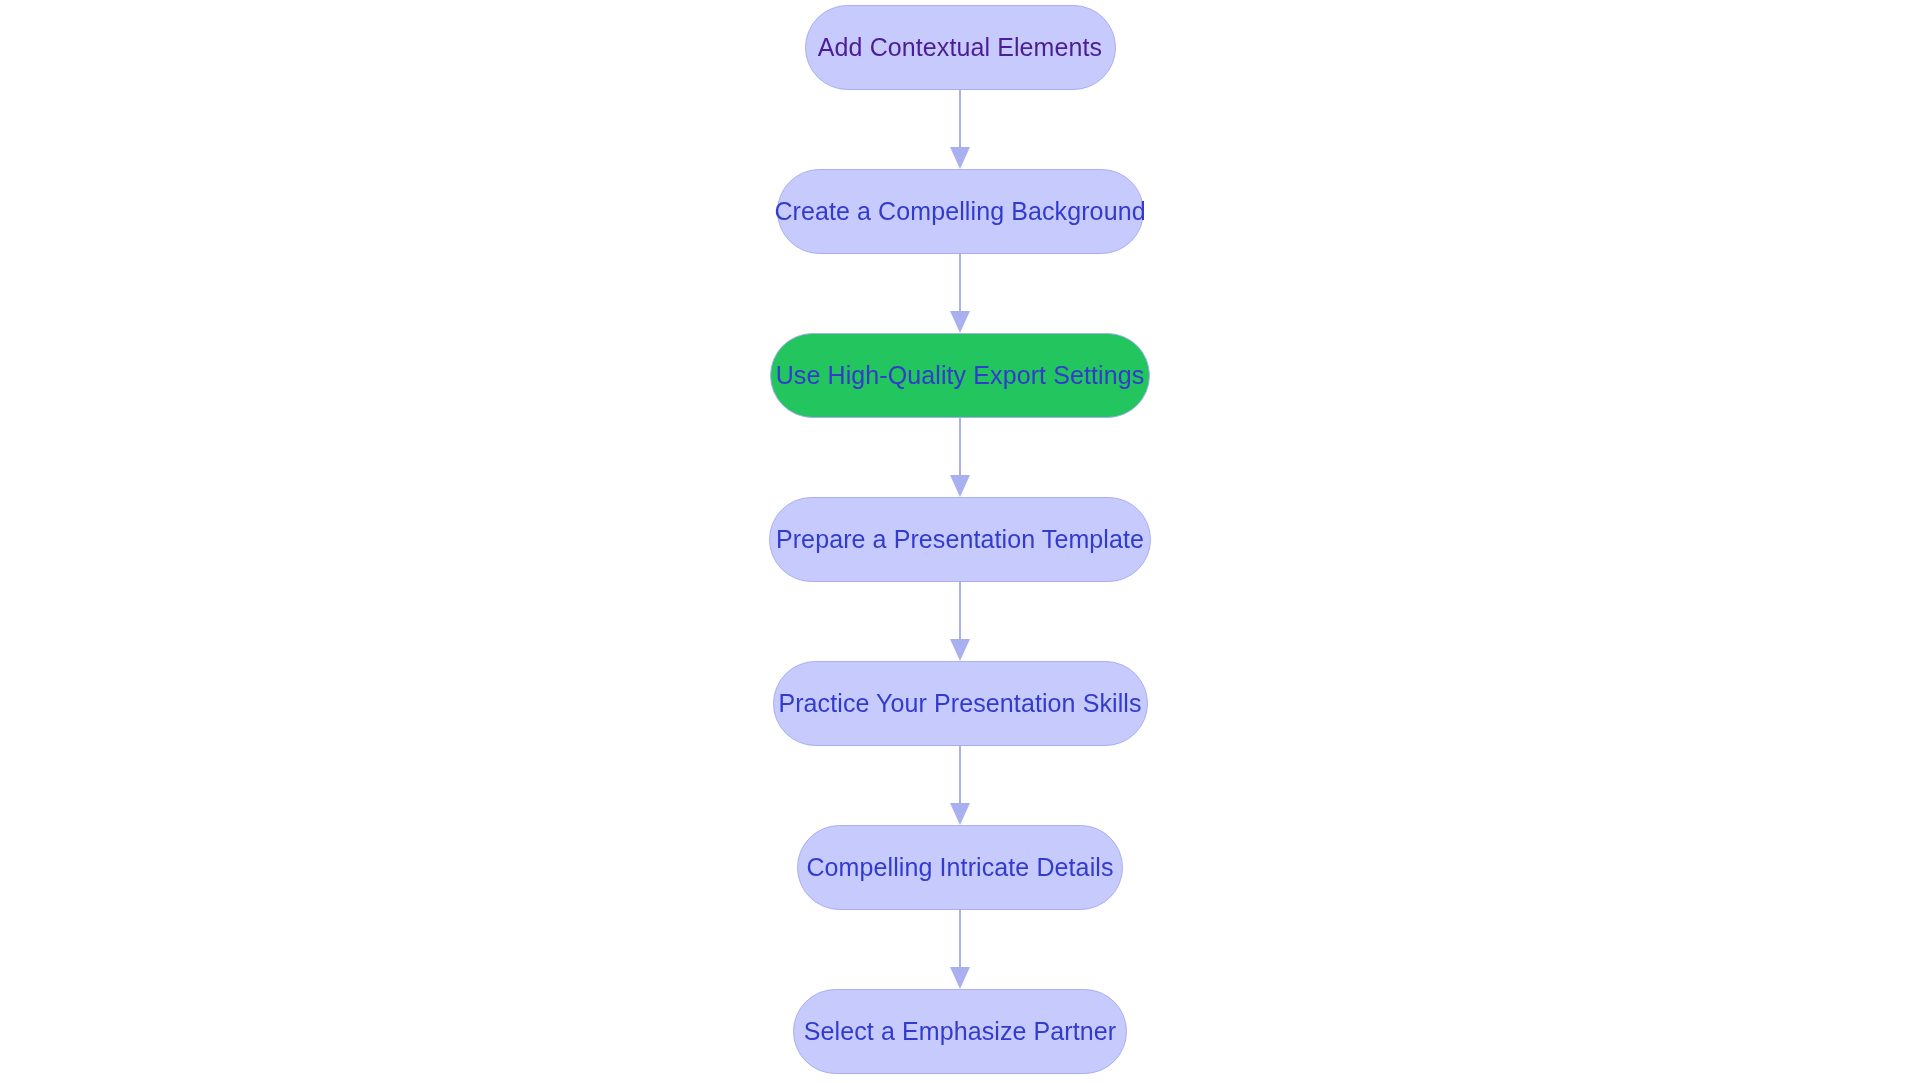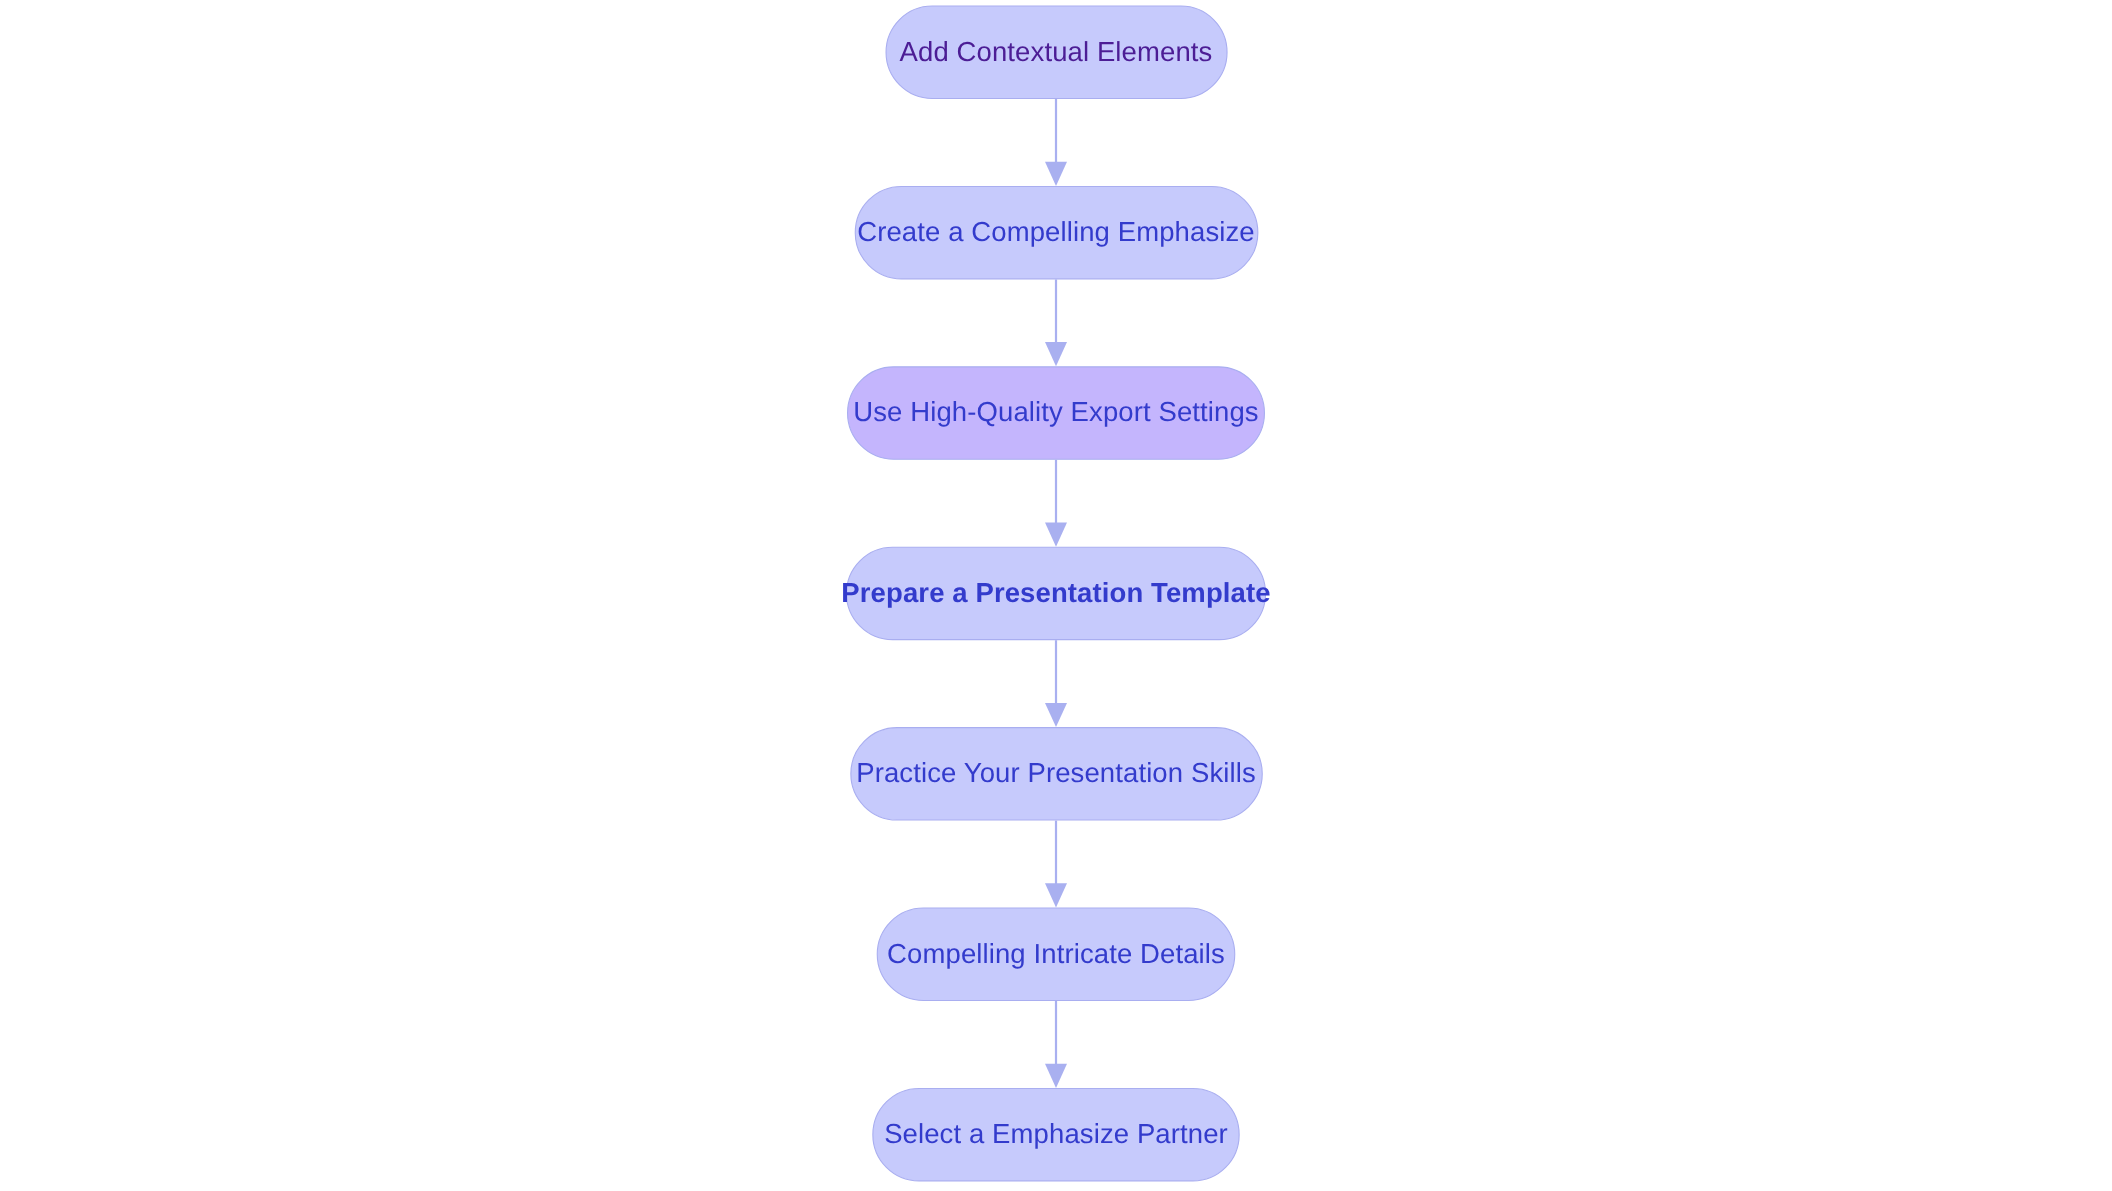--- a/index.html
+++ b/index.html
@@ -103,39 +103,39 @@
     <div class="node w-n0" style="background: rgb(198, 202, 252); border-color: rgb(169, 174, 240);">
       <span class="node-label" style="color: #4c1d95;">Add Contextual Elements</span>
     </div>
 
     <div class="connector">
       <div class="line" style="background: rgb(169, 176, 240);"></div>
       <div class="arrowhead" style="border-top-color: rgb(169, 176, 240);"></div>
     </div>
 
     <div class="node w-n1" style="background: rgb(198, 202, 252); border-color: rgb(169, 174, 240);">
-      <span class="node-label" style="color: rgb(51, 59, 204);">Create a Compelling Emphasize</span>
+      <span class="node-label" style="color: rgb(51, 59, 204);">Create a Compelling Background</span>
     </div>
 
     <div class="connector">
       <div class="line" style="background: rgb(169, 176, 240);"></div>
       <div class="arrowhead" style="border-top-color: rgb(169, 176, 240);"></div>
     </div>
 
-    <div class="node w-n2" style="background: #c4b5fd; border-color: rgb(169, 174, 240);">
+    <div class="node w-n2" style="background: #22c55e; border-color: rgb(169, 174, 240);">
       <span class="node-label" style="color: rgb(51, 59, 204);">Use High-Quality Export Settings</span>
     </div>
 
     <div class="connector">
       <div class="line" style="background: rgb(169, 176, 240);"></div>
       <div class="arrowhead" style="border-top-color: rgb(169, 176, 240);"></div>
     </div>
 
     <div class="node w-n3" style="background: rgb(198, 202, 252); border-color: rgb(169, 174, 240);">
-      <span class="node-label" style="color: rgb(51, 59, 204); font-weight: bold;">Prepare a Presentation Template</span>
+      <span class="node-label" style="color: rgb(51, 59, 204);">Prepare a Presentation Template</span>
     </div>
 
     <div class="connector">
       <div class="line" style="background: rgb(169, 176, 240);"></div>
       <div class="arrowhead" style="border-top-color: rgb(169, 176, 240);"></div>
     </div>
 
     <div class="node w-n4" style="background: rgb(198, 202, 252); border-color: rgb(169, 174, 240); text-align: right;">
       <span class="node-label" style="color: rgb(51, 59, 204);">Practice Your Presentation Skills</span>
     </div>

